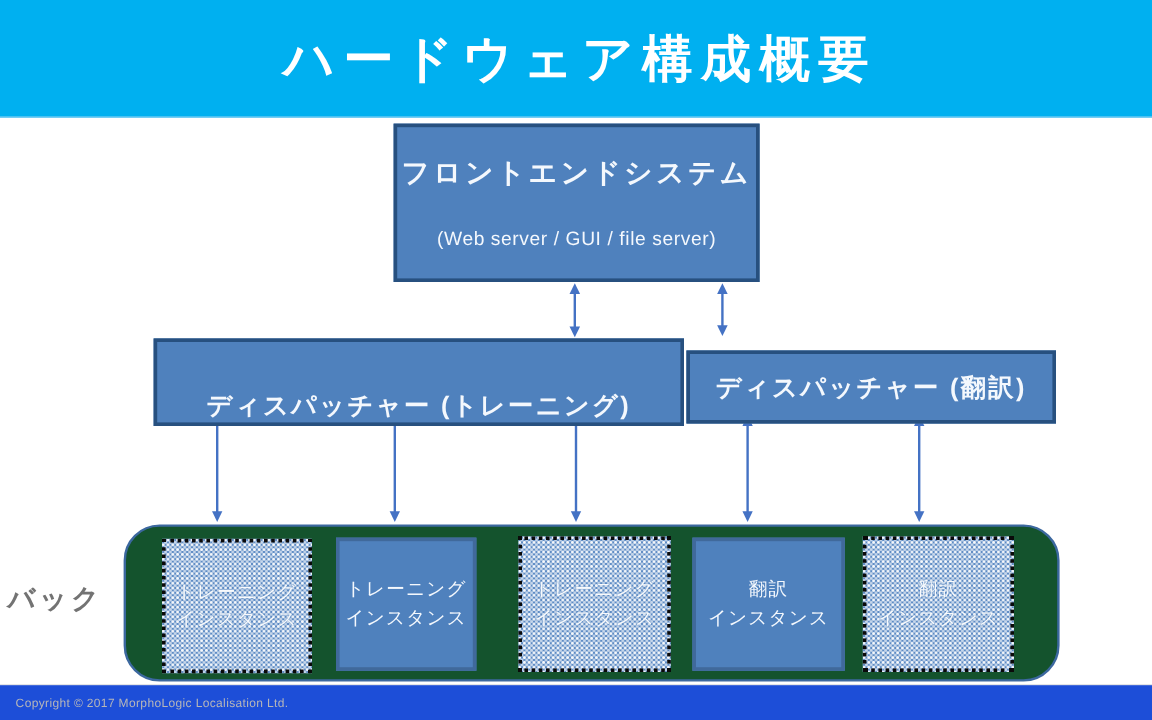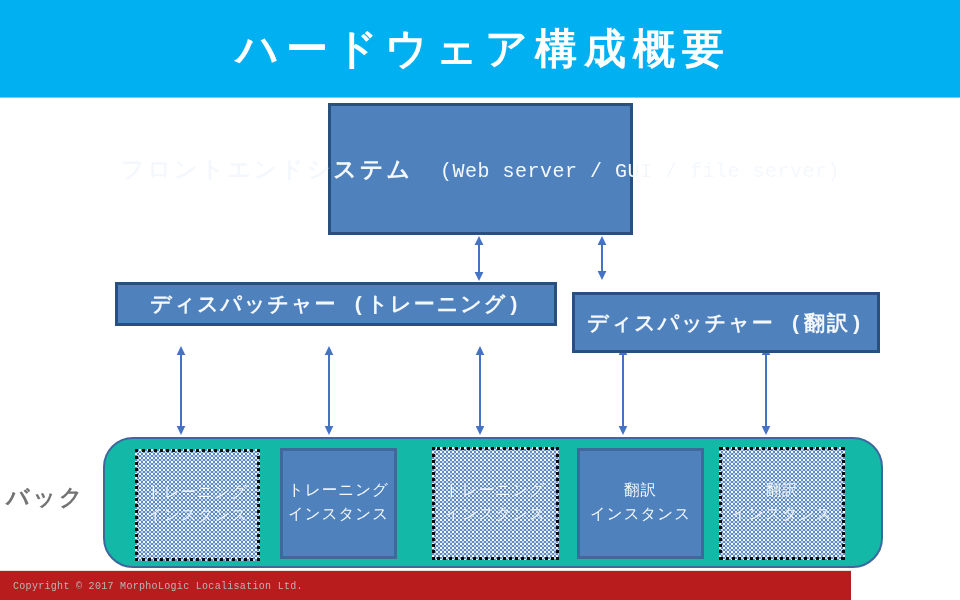--- a/index.html
+++ b/index.html
@@ -1,46 +1,46 @@
 <!DOCTYPE html>
 <html><head>
 <meta charset="utf-8">
 <style>
   html,body{margin:0;padding:0;background:#ffffff;}
   .slide{
     position:relative;width:960px;height:600px;overflow:hidden;background:#ffffff;
-    font-family:Liberation Mono, monospace;
+    font-family:Liberation Sans, sans-serif;
   }
   
   .header-band{
     position:absolute;left:0;top:0;width:960px;height:97px;
     background:#00b0f0;border-bottom:1px solid #7fcdf3;
     display:flex;align-items:center;justify-content:center;
   }
   .slide-title{
     margin:0;color:#ffffff;font-size:42px;font-weight:600;
     letter-spacing:7px;padding-left:7px;white-space:nowrap;
   }
   
   .blue-box{
     position:absolute;box-sizing:border-box;
     background:#4f81bd;border:3px solid #27507f;
-    color:#f4f8fd;display:flex;flex-direction:row;
+    color:#f4f8fd;display:flex;flex-direction:column;
     align-items:center;justify-content:center;text-align:center;gap:27px;
   }
   .frontend-box{left:328px;top:103px;width:305px;height:132px;}
   .frontend-title{font-size:23px;letter-spacing:3px;font-weight:600;white-space:nowrap;}
-  .frontend-subtitle{font-size:20px;letter-spacing:0.5px;margin-top:4px;white-space:nowrap;}
-  .dispatcher-left{left:115px;top:282px;width:442px;height:44px;}
+  .frontend-subtitle{font-size:16px;letter-spacing:0.5px;margin-top:4px;white-space:nowrap;}
+  .dispatcher-left{left:128px;top:282px;width:442px;height:73px;justify-content:flex-end;}
   .dispatcher-right{left:572px;top:292px;width:308px;height:61px;}
   .dispatcher-label{font-size:21px;letter-spacing:2px;font-weight:600;white-space:nowrap;}
   
   .backend-container{
     position:absolute;left:103px;top:437px;width:780px;height:131px;
-    box-sizing:border-box;background:#14b8a6;border:2px solid #3c689f;
+    box-sizing:border-box;background:#14532d;border:2px solid #3c689f;
     border-radius:30px;
   }
   .instance-box{
     position:absolute;box-sizing:border-box;
     display:flex;flex-direction:column;align-items:center;justify-content:center;
     text-align:center;font-size:15.5px;letter-spacing:1px;line-height:1.5;
     color:#f4f8fd;white-space:nowrap;
   }
   .instance-solid{border:3px solid #40699b;background:#4f81bd;}
   .instance-dotted{
@@ -64,22 +64,22 @@
     position:absolute;left:6px;top:484px;width:92px;
     color:#737373;font-size:23px;font-weight:600;letter-spacing:3px;
     line-height:31px;text-align:left;
   }
   
   .arrow-layer{position:absolute;left:0;top:0;width:960px;height:600px;pointer-events:none;}
   .arrow-layer line{stroke:#4472c4;stroke-width:2;}
   .arrow-layer polygon{fill:#4472c4;}
   
   .footer-band{
-    position:absolute;left:0;top:570px;width:851px;height:30px;
-    background:#b91c1c;border-top:1px solid #e4e4e6;
+    position:absolute;left:0;top:570px;width:960px;height:30px;
+    background:#1d4ed8;border-top:1px solid #e4e4e6;
     display:flex;align-items:center;
   }
   .copyright{
     margin-left:13px;font-size:10px;color:#b6b6b9;letter-spacing:0.3px;
   }
 </style>
 </head>
 <body>
 
 <div class="slide">

